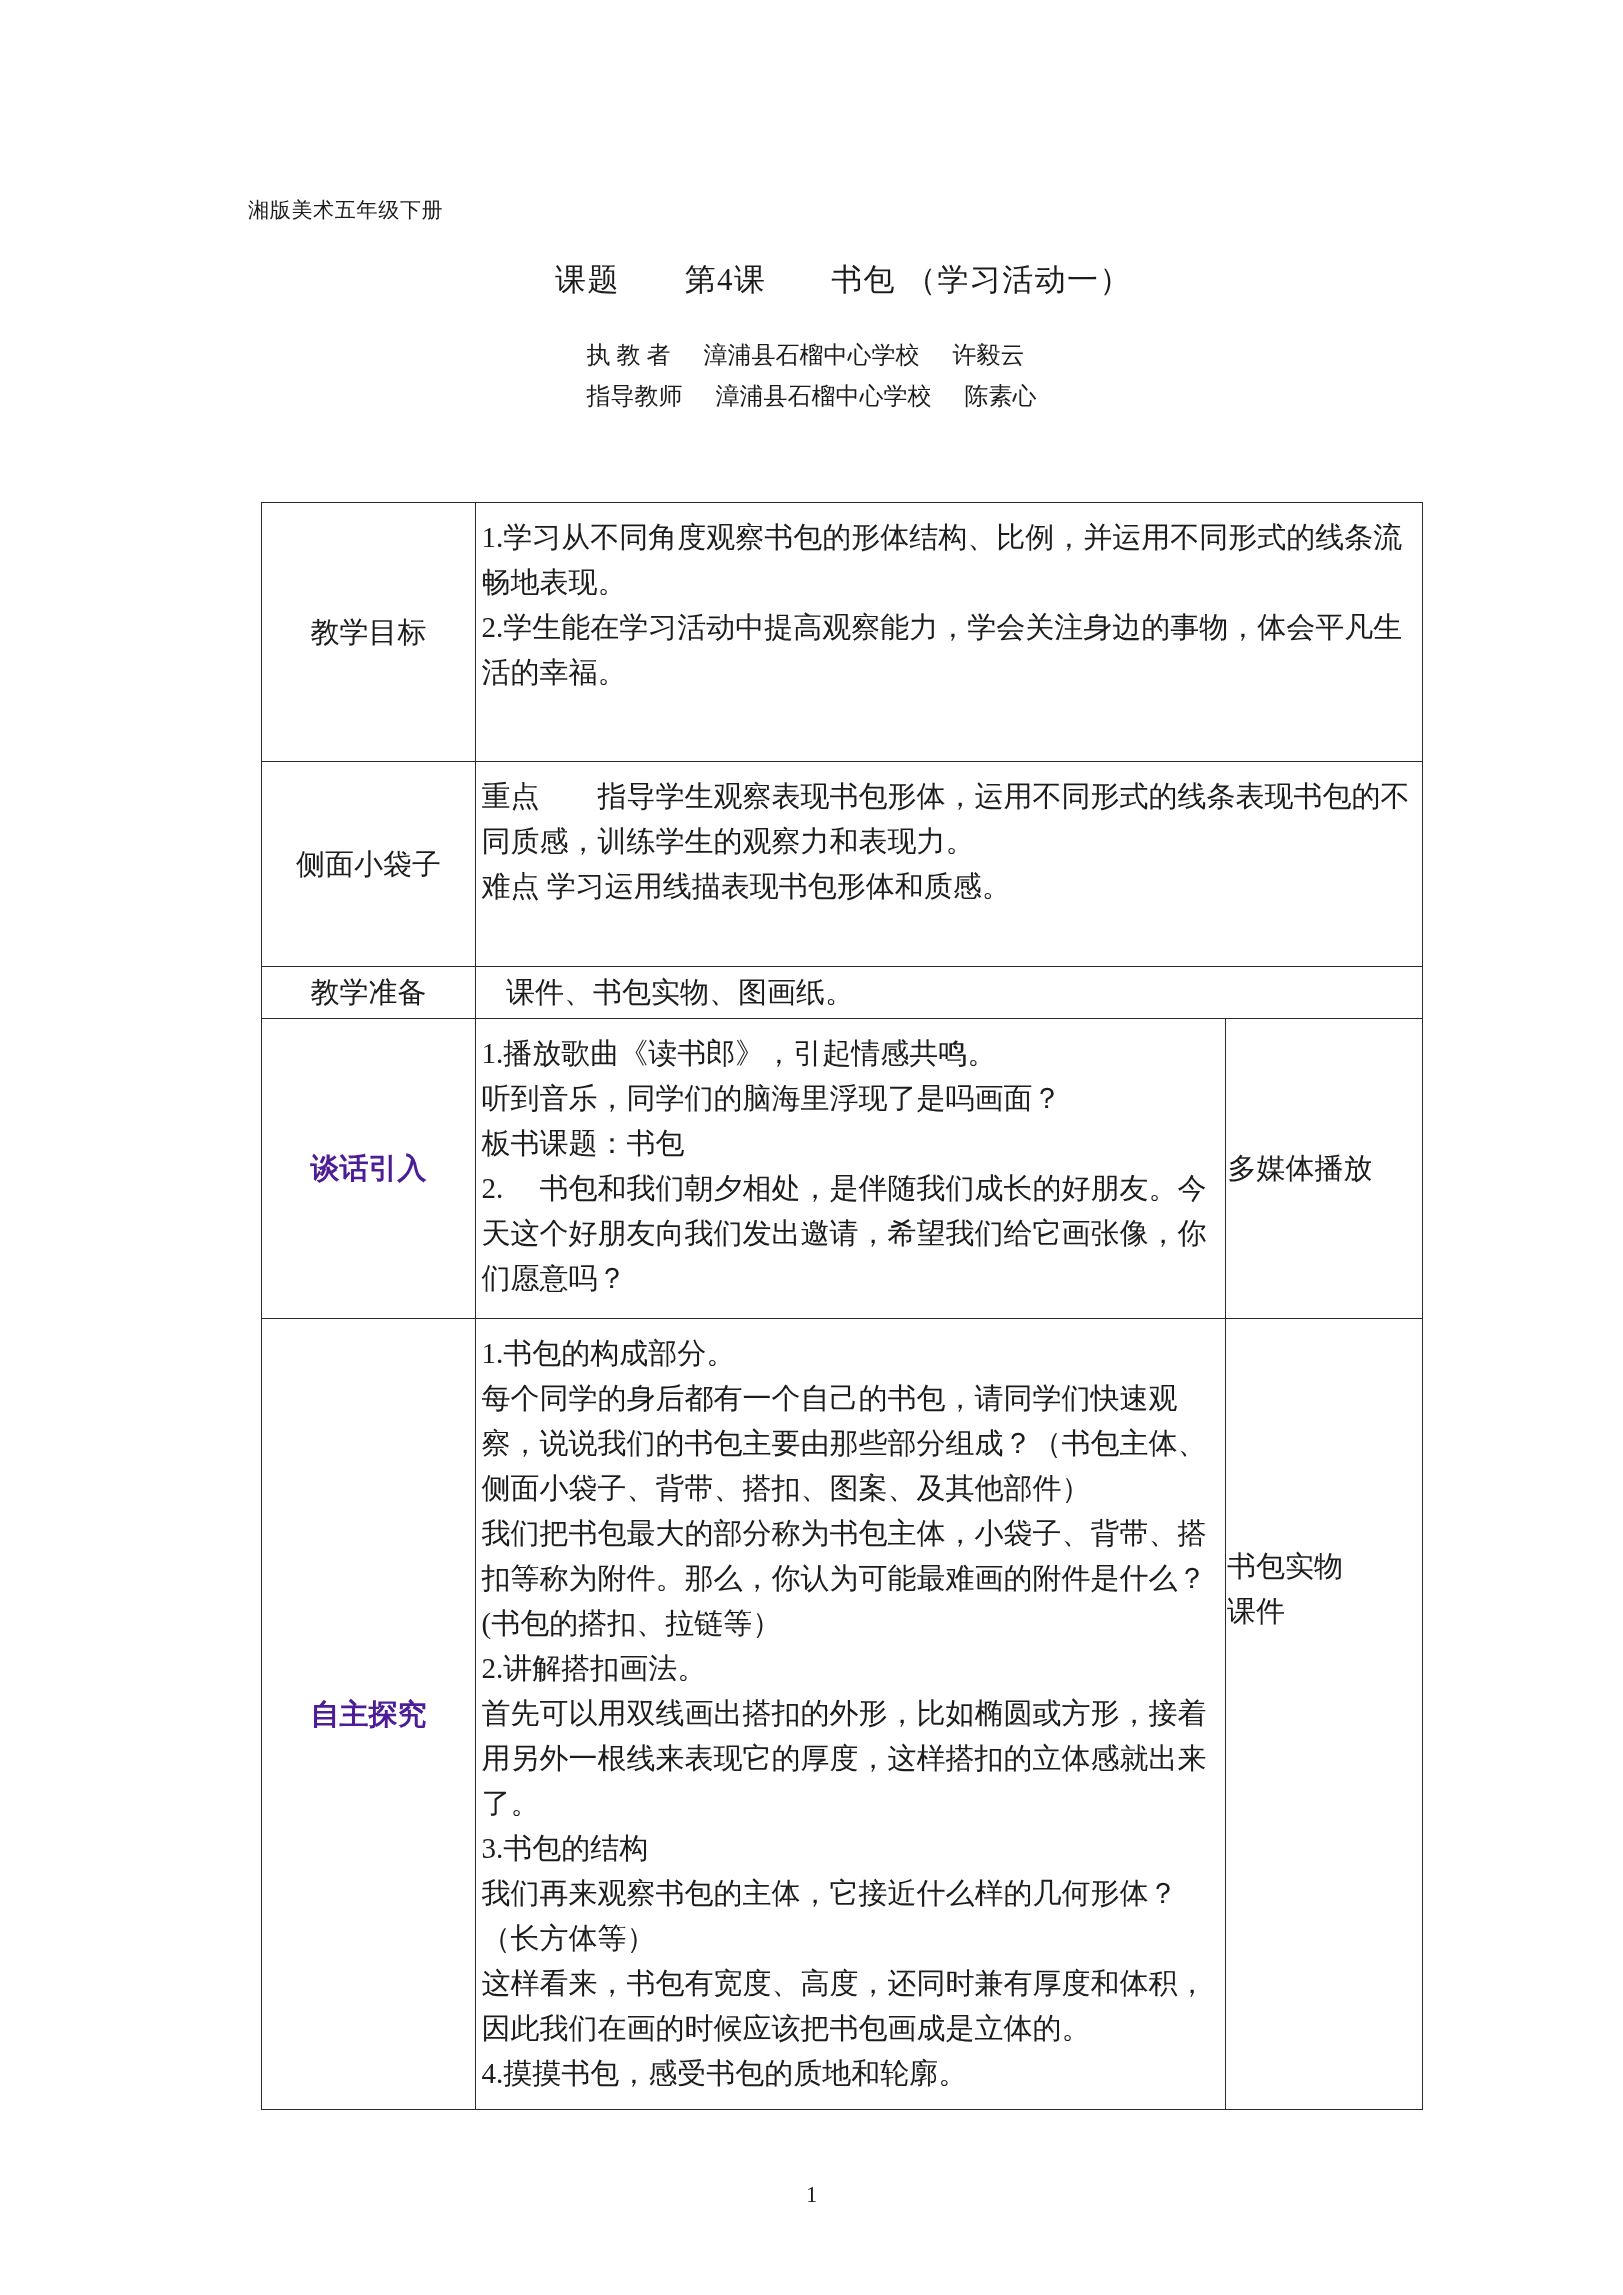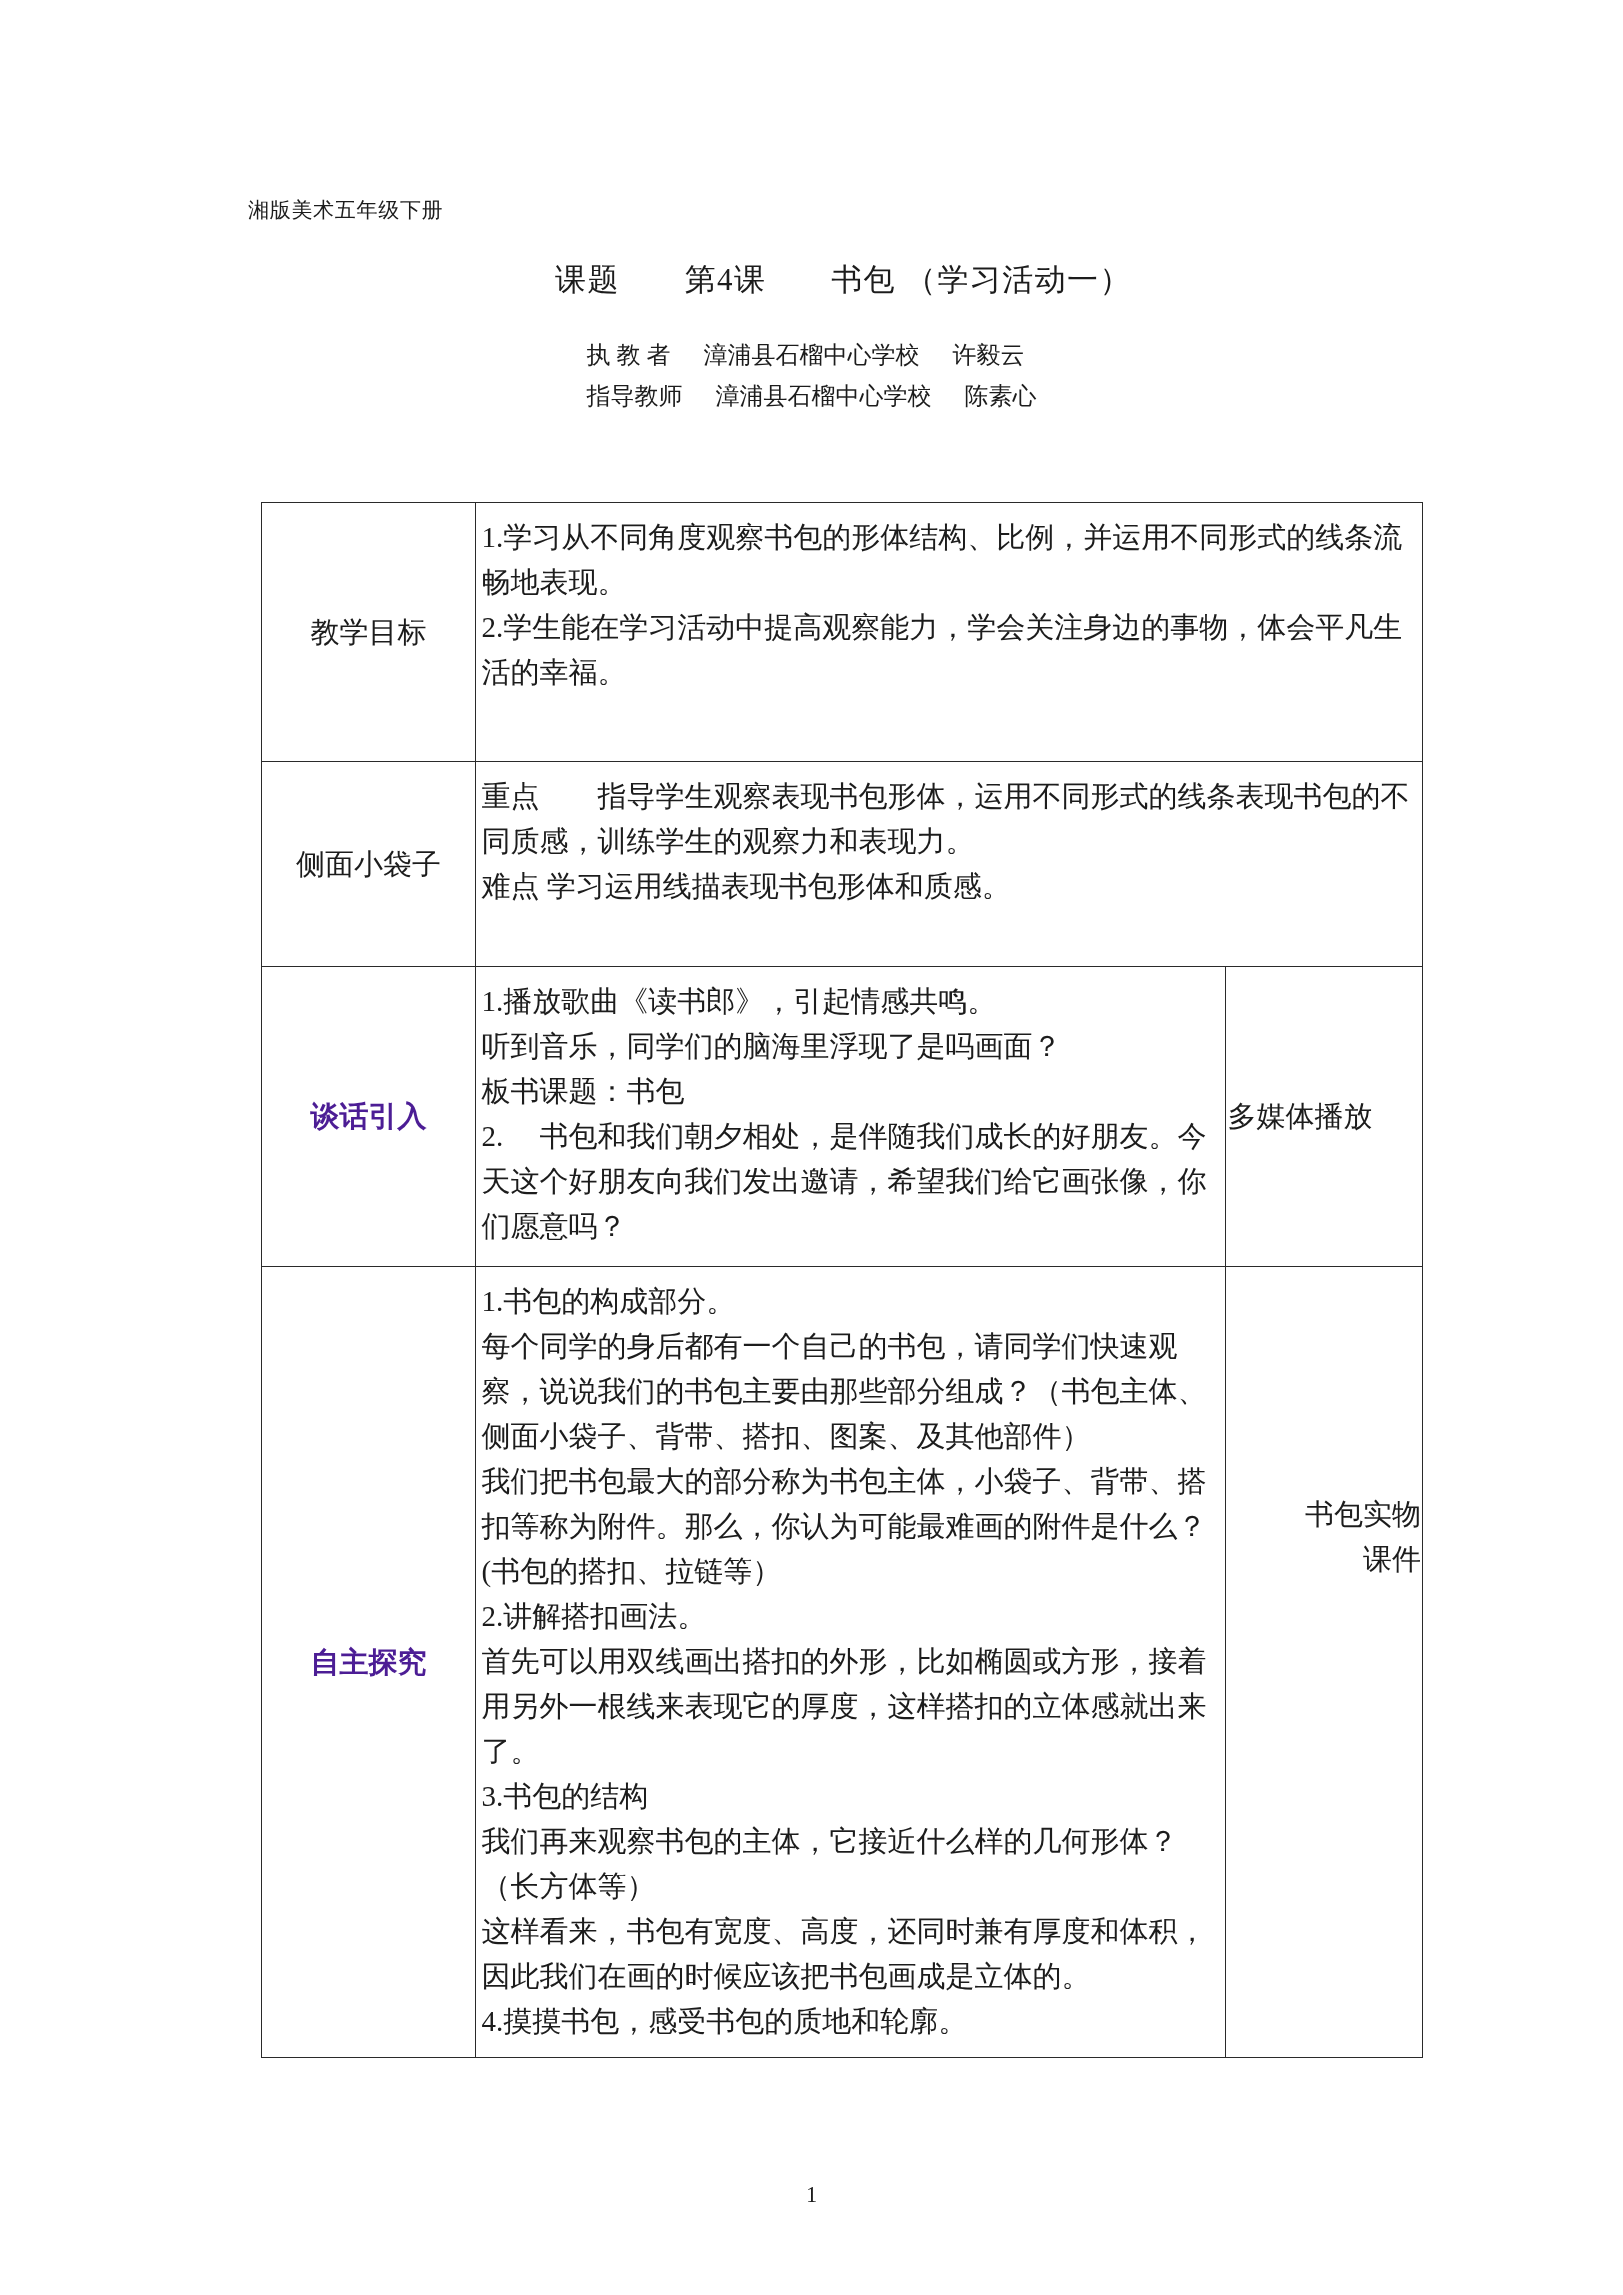--- a/index.html
+++ b/index.html
@@ -84,21 +84,21 @@
     vertical-align:middle;
     font-size:25px;
   }
   .media-intro{
     vertical-align:middle;
     text-align:left;
     padding:0 0 0 1.4px;
   }
   .media-explore{
     vertical-align:top;
-    text-align:right;
+    text-align:left;
     padding-top:225px;
   }
   .media-gap{}
   .pagenum{
     position:absolute;
     left:0; top:2182px;
     width:100%;
     text-align:center;
     font-size:22.5px;
   }
@@ -135,20 +135,24 @@
       <tr class="r-obj">
         <td class="lbl">教学目标</td>
         <td class="cnt" colspan="2">1.学习从不同角度观察书包的形体结构、比例，并运用不同形式的线条流畅地表现。
 2.学生能在学习活动中提高观察能力，学会关注身边的事物，体会平凡生活的幸福。</td>
       </tr>
       <tr class="r-key">
         <td class="lbl">侧面小袋子</td>
         <td class="cnt" colspan="2">重点　　指导学生观察表现书包形体，运用不同形式的线条表现书包的不同质感，训练学生的观察力和表现力。
 难点 学习运用线描表现书包形体和质感。</td>
       </tr>
+      <tr class="r-prep">
+        <td class="lbl">教学准备</td>
+        <td class="cnt" colspan="2">课件、书包实物、图画纸。</td>
+      </tr>
       <tr class="r-intro">
         <td class="lbl lbl-bold">谈话引入</td>
         <td class="cnt">1.播放歌曲《读书郎》，引起情感共鸣。
 听到音乐，同学们的脑海里浮现了是吗画面？
 板书课题：书包
 2.　 书包和我们朝夕相处，是伴随我们成长的好朋友。今天这个好朋友向我们发出邀请，希望我们给它画张像，你们愿意吗？</td>
         <td class="media-intro">多媒体播放</td>
       </tr>
       <tr class="r-explore">
         <td class="lbl lbl-bold">自主探究</td>

